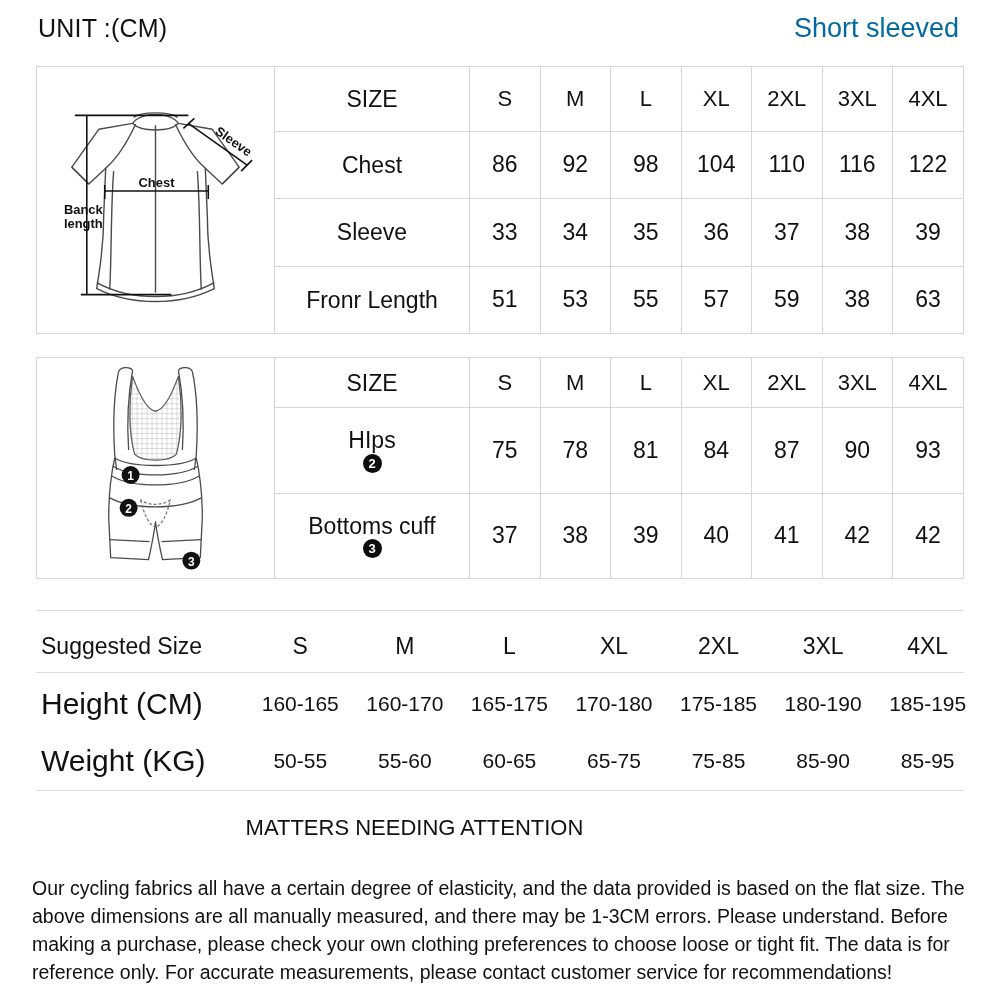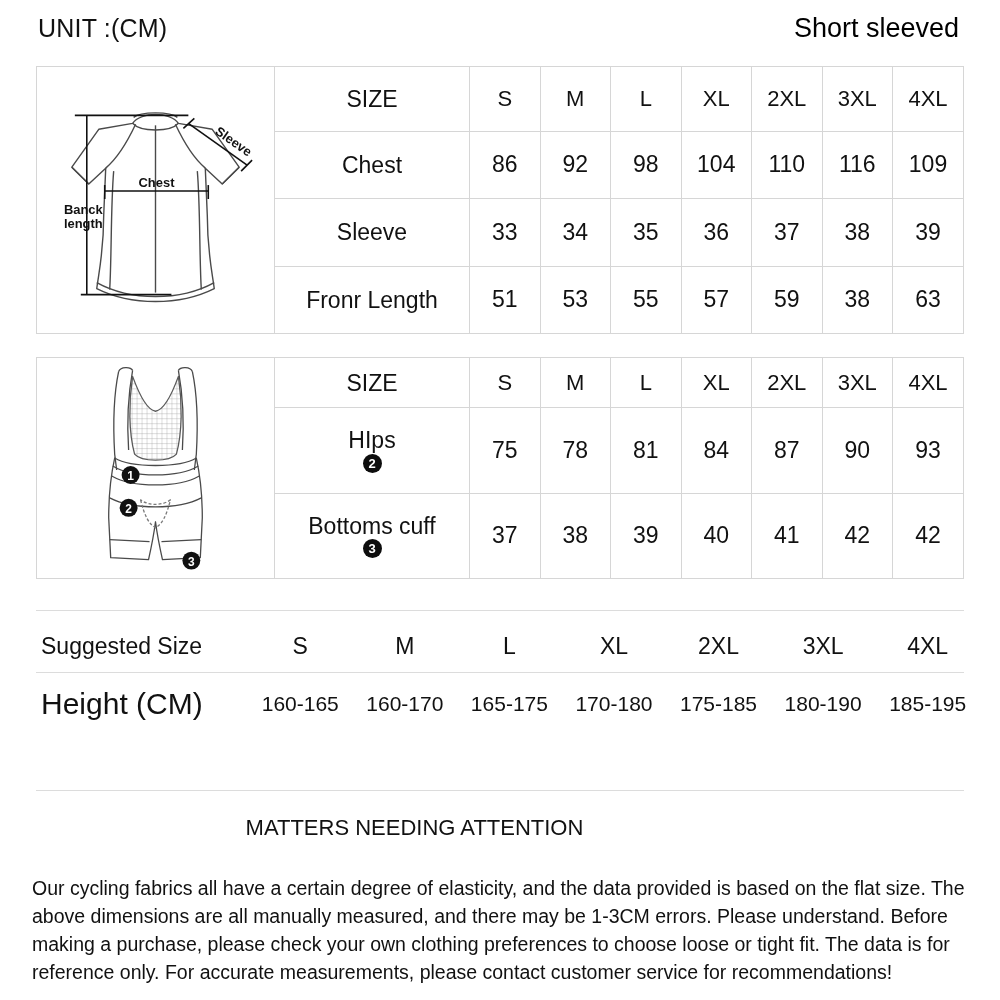--- a/index.html
+++ b/index.html
@@ -28,21 +28,21 @@
     padding: 0 38px;
     box-sizing: border-box;
   }
   .unit-label {
     font-size: 25px;
     letter-spacing: 0.2px;
     color: #111;
   }
   .garment-label {
     font-size: 27px;
-    color: #000000;
+    color: #0369a1;
   }
 
   
   .size-block {
     position: absolute;
     display: flex;
     border: 1px solid #d6d6d6;
     box-sizing: border-box;
     background: #fff;
   }
@@ -231,21 +231,21 @@
         <td class="val">4XL</td>
       </tr>
       <tr>
         <td class="rowhead">Chest</td>
         <td class="val">86</td>
         <td class="val">92</td>
         <td class="val">98</td>
         <td class="val">104</td>
         <td class="val">110</td>
         <td class="val">116</td>
-        <td class="val">109</td>
+        <td class="val">122</td>
       </tr>
       <tr>
         <td class="rowhead">Sleeve</td>
         <td class="val">33</td>
         <td class="val">34</td>
         <td class="val">35</td>
         <td class="val">36</td>
         <td class="val">37</td>
         <td class="val">38</td>
         <td class="val">39</td>
@@ -376,17 +376,27 @@
     <tr>
       <td class="lead">Height (CM)</td>
       <td>160-165</td>
       <td>160-170</td>
       <td>165-175</td>
       <td>170-180</td>
       <td>175-185</td>
       <td>180-190</td>
       <td>185-195</td>
     </tr>
+    <tr>
+      <td class="lead">Weight (KG)</td>
+      <td>50-55</td>
+      <td>55-60</td>
+      <td>60-65</td>
+      <td>65-75</td>
+      <td>75-85</td>
+      <td>85-90</td>
+      <td>85-95</td>
+    </tr>
   </tbody>
 </table>
 
 <div class="attention-title">MATTERS NEEDING ATTENTION</div>
 <div class="attention-body">Our cycling fabrics all have a certain degree of elasticity, and the data provided is based on the flat size. The above dimensions are all manually measured, and there may be 1-3CM errors. Please understand. Before making a purchase, please check your own clothing preferences to choose loose or tight fit. The data is for reference only. For accurate measurements, please contact customer service for recommendations!</div>
 
 </body></html>

